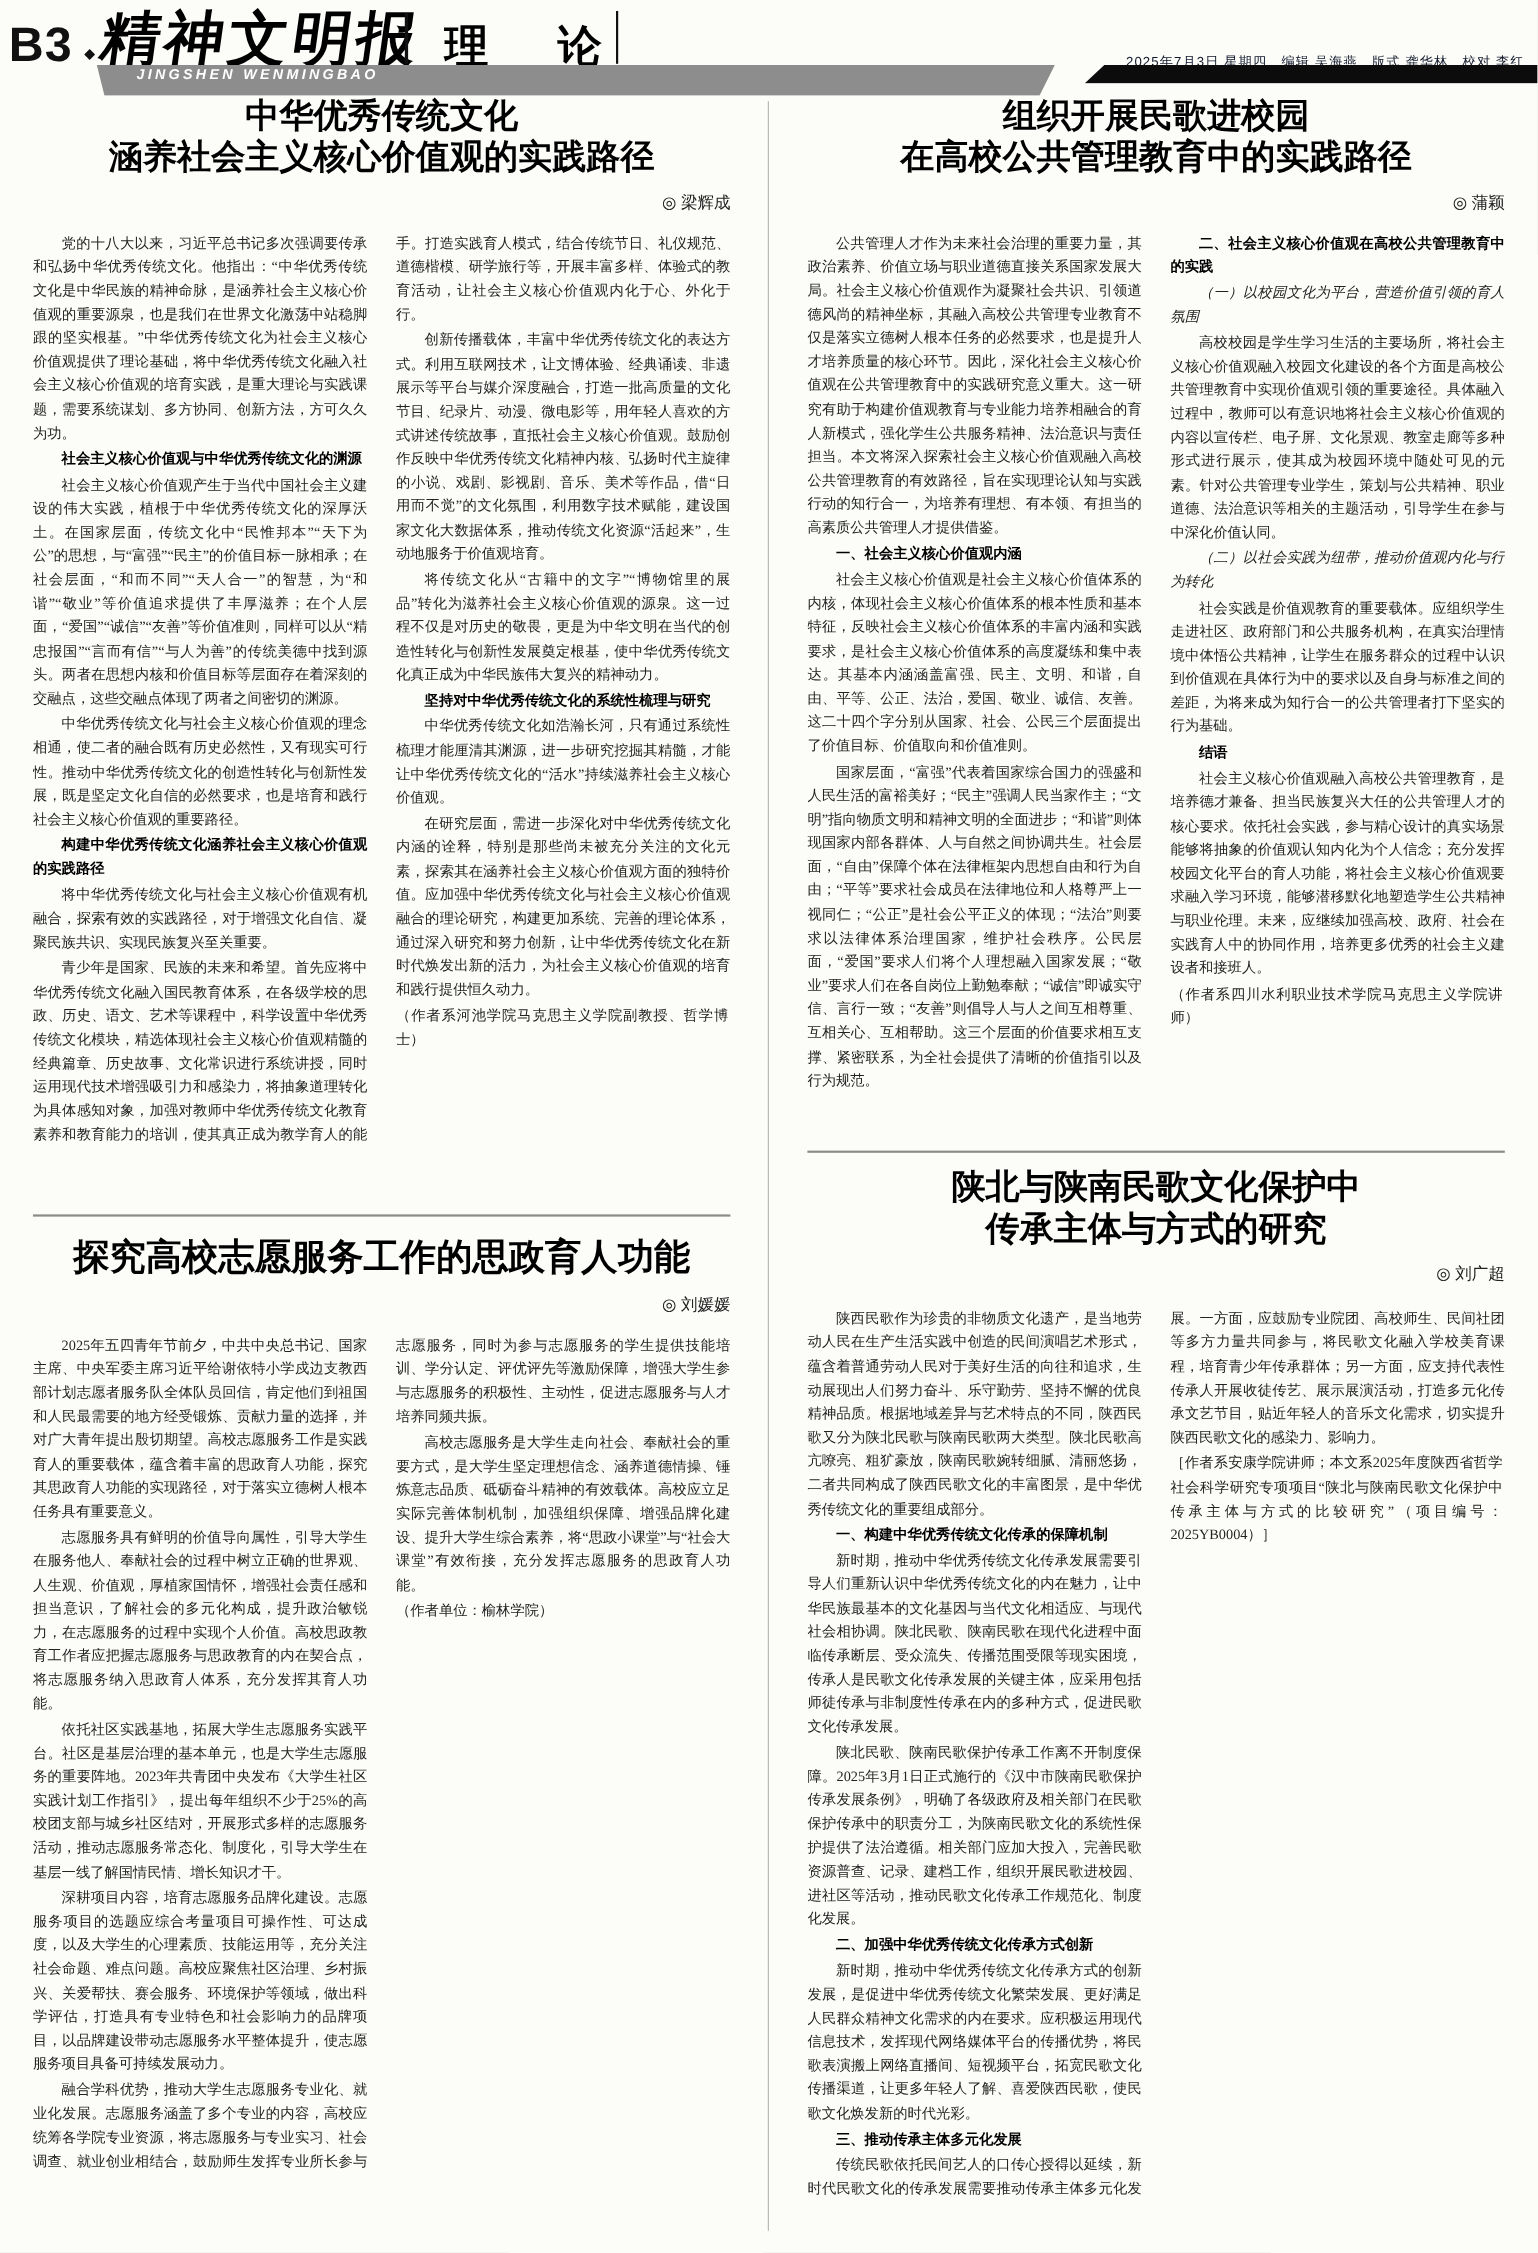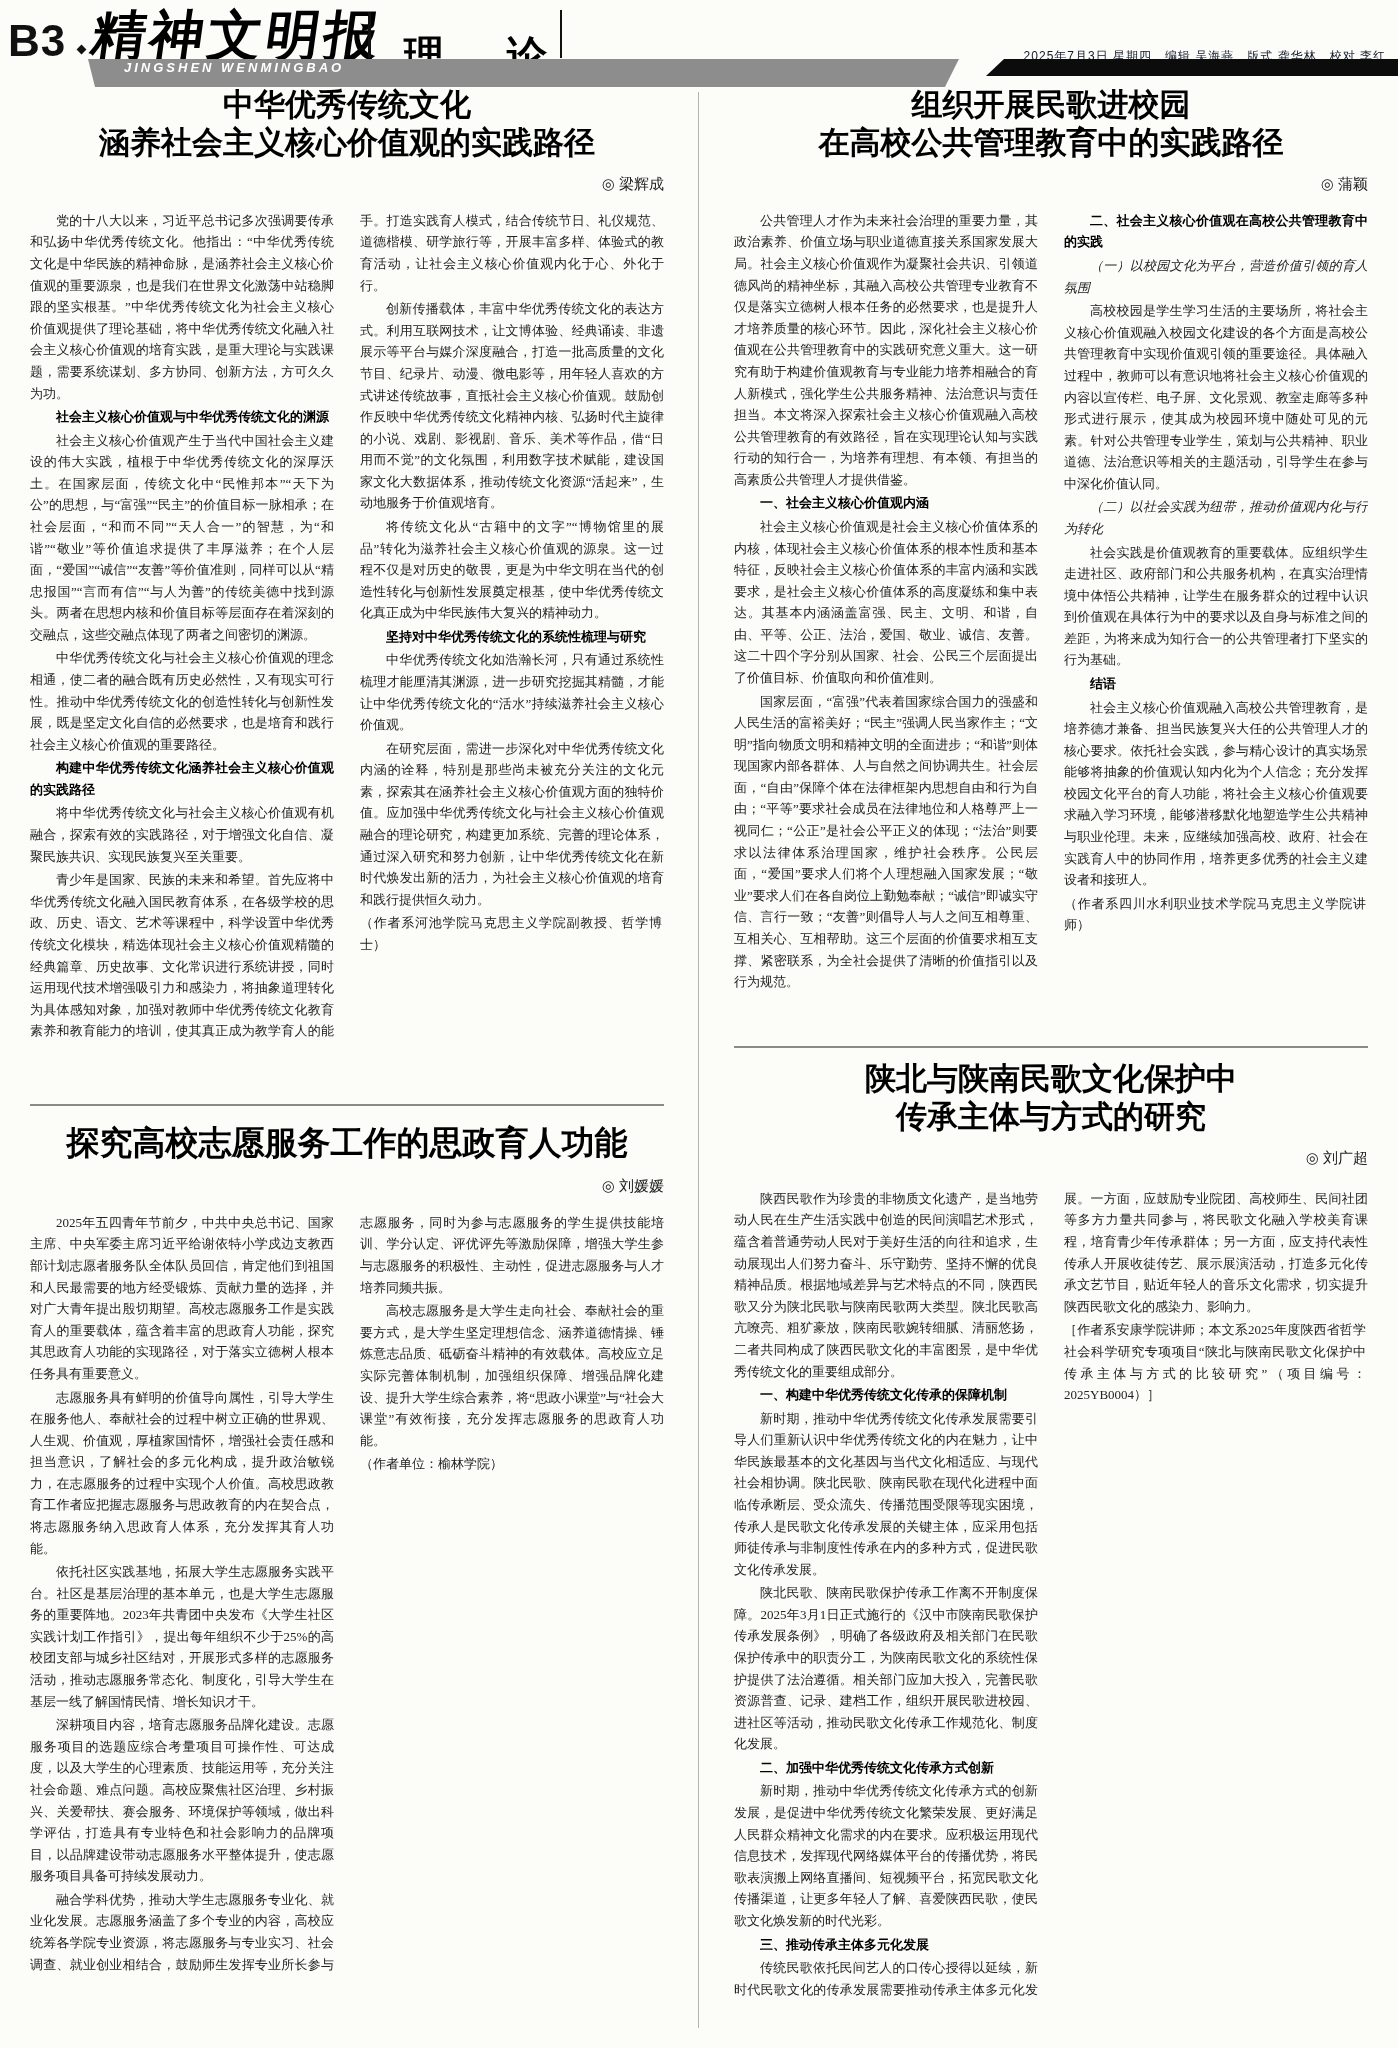--- a/index.html
+++ b/index.html
@@ -16,21 +16,21 @@
   }
   .mast-dot { position:absolute; left:78px; top:46px; width:7px; height:7px; background:#111; transform:rotate(45deg); }
   .mast-title {
     position:absolute; left:92px; top:0px;
     font-family:"DejaVu Serif","Liberation Serif",serif;
     font-weight:bold; font-size:54px; letter-spacing:4px; color:#000;
     transform:skewX(-8deg);
   }
   .mast-rule1 { position:absolute; left:368px; top:12px; width:3px; height:46px; background:#111; }
   .section-title {
-    position:absolute; left:404px; top:28px;
+    position:absolute; left:404px; top:14px;
     font-family:"Liberation Sans","DejaVu Sans",sans-serif;
     font-weight:bold; font-size:40px; letter-spacing:26px; color:#000;
   }
   .mast-rule2 { position:absolute; left:560px; top:10px; width:2px; height:48px; background:#111; }
   .issue-info {
     position:absolute; right:12px; top:48px;
     font-family:"Liberation Sans","DejaVu Sans",sans-serif;
     font-size:12px; color:#0f172a; letter-spacing:1px;
   }
   .banner-gray {

